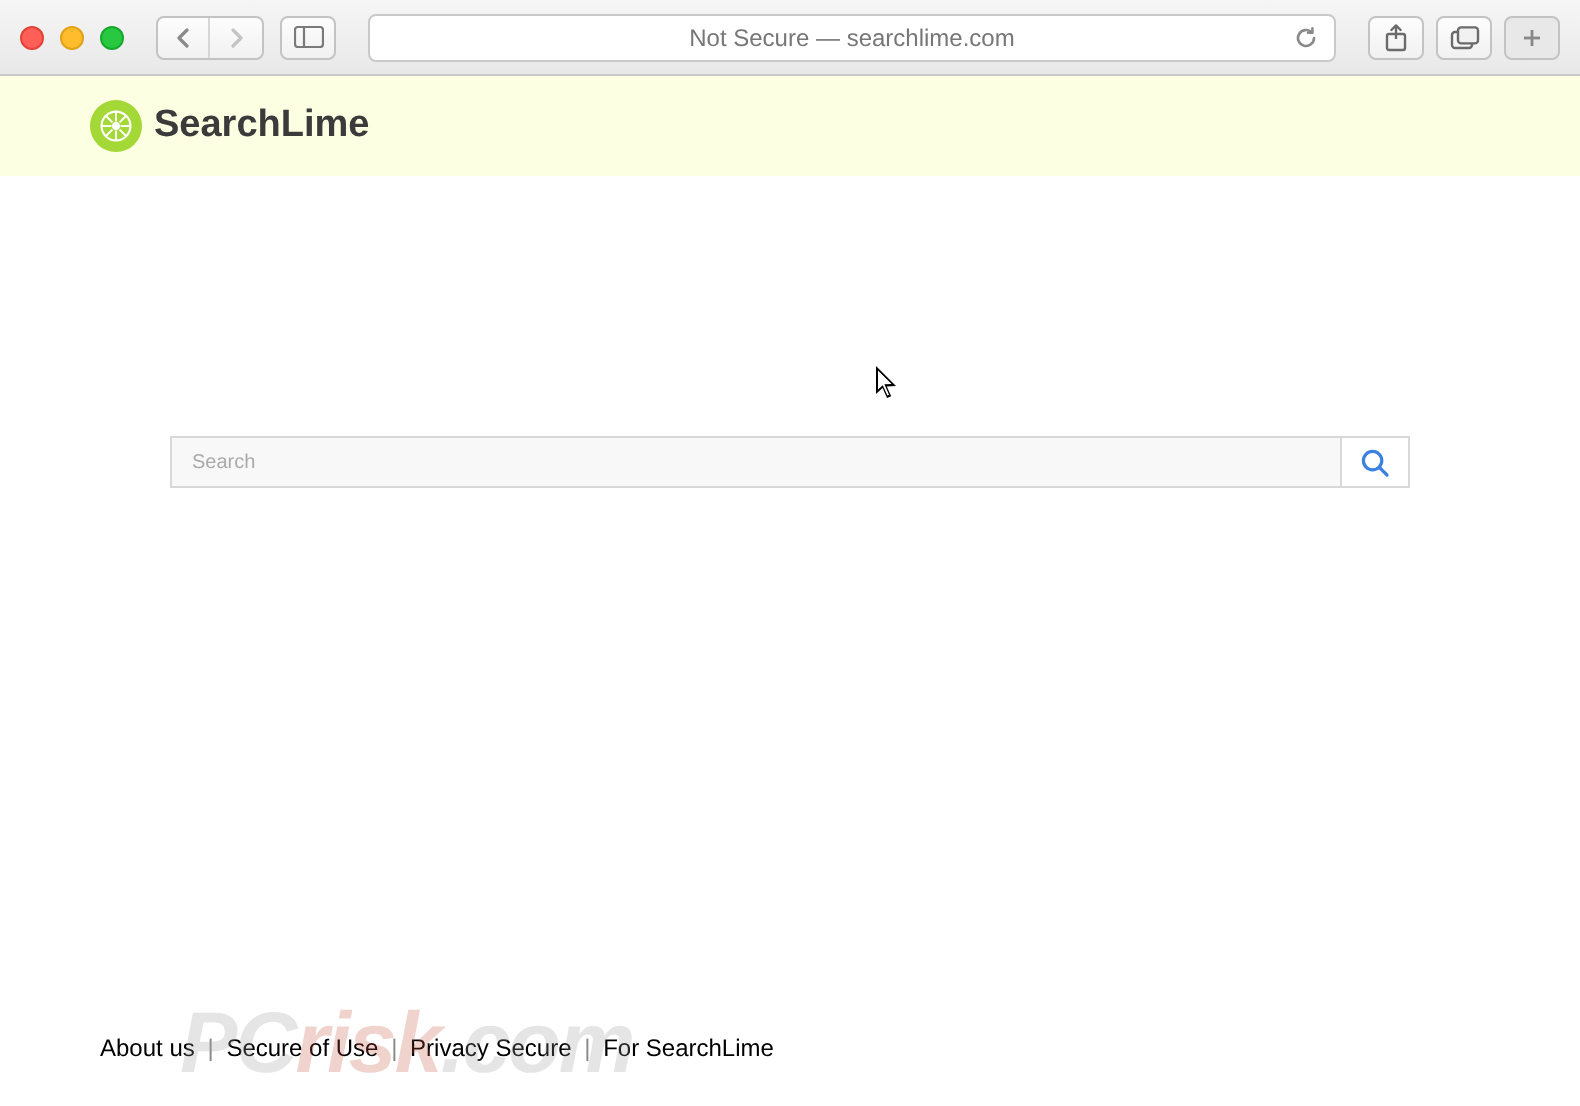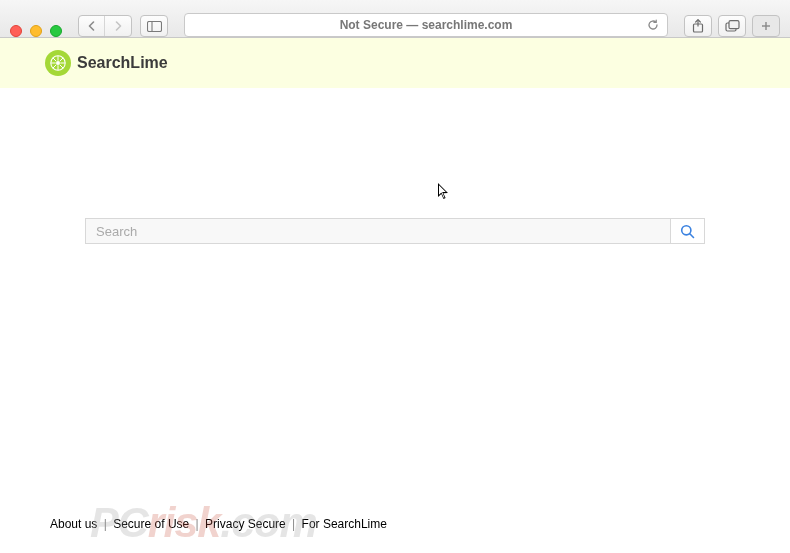--- a/index.html
+++ b/index.html
@@ -11,24 +11,23 @@
   overflow: hidden;
   position: relative;
 }
 
 
 .browser-chrome {
   height: 38px;
   background: linear-gradient(#f6f6f6, #e8e8e8);
   border-bottom: 1px solid #c8c8c8;
   display: flex;
-  align-items: flex-end;
+  align-items: center;
   padding: 0 10px;
   gap: 8px;
-  font-weight: bold;
 }
 .traffic-lights { display: flex; gap: 8px; margin-right: 8px; }
 .tl { width: 12px; height: 12px; border-radius: 50%; }
 .tl.close { background: #ff5f57; border: 1px solid #e24238; }
 .tl.min { background: #ffbd2e; border: 1px solid #e1a116; }
 .tl.max { background: #28c940; border: 1px solid #17a82c; }
 .nav-group {
   display: flex;
   border: 1px solid #c3c3c3;
   border-radius: 4px;
@@ -88,41 +87,41 @@
 .logo-wrap { display: flex; align-items: center; gap: 6px; }
 .logo-circle {
   width: 26px; height: 26px;
   background: #a4d837;
   border-radius: 50%;
   position: relative;
   display:flex; align-items:center; justify-content:center;
 }
 .logo-circle svg { width:18px; height:18px; }
 .logo-text {
-  font-size: 16px;
+  font-size: 19px;
   font-weight: 700;
   color: #3b3b3b;
 }
 
 
 .main {
   padding-top: 130px;
   display: flex;
   justify-content: center;
 }
 .search-wrap {
   width: 620px;
   display: flex;
 }
 .search-input {
   flex: 1;
   height: 26px;
   border: 1px solid #d8d8d8;
   background: #f8f8f8;
-  font-size: 13px;
+  font-size: 10px;
   padding: 0 10px;
   color: #555;
   outline: none;
 }
 .search-input::placeholder { color: #aaa; }
 .search-btn {
   width: 34px;
   height: 26px;
   border: 1px solid #d8d8d8;
   border-left: none;

